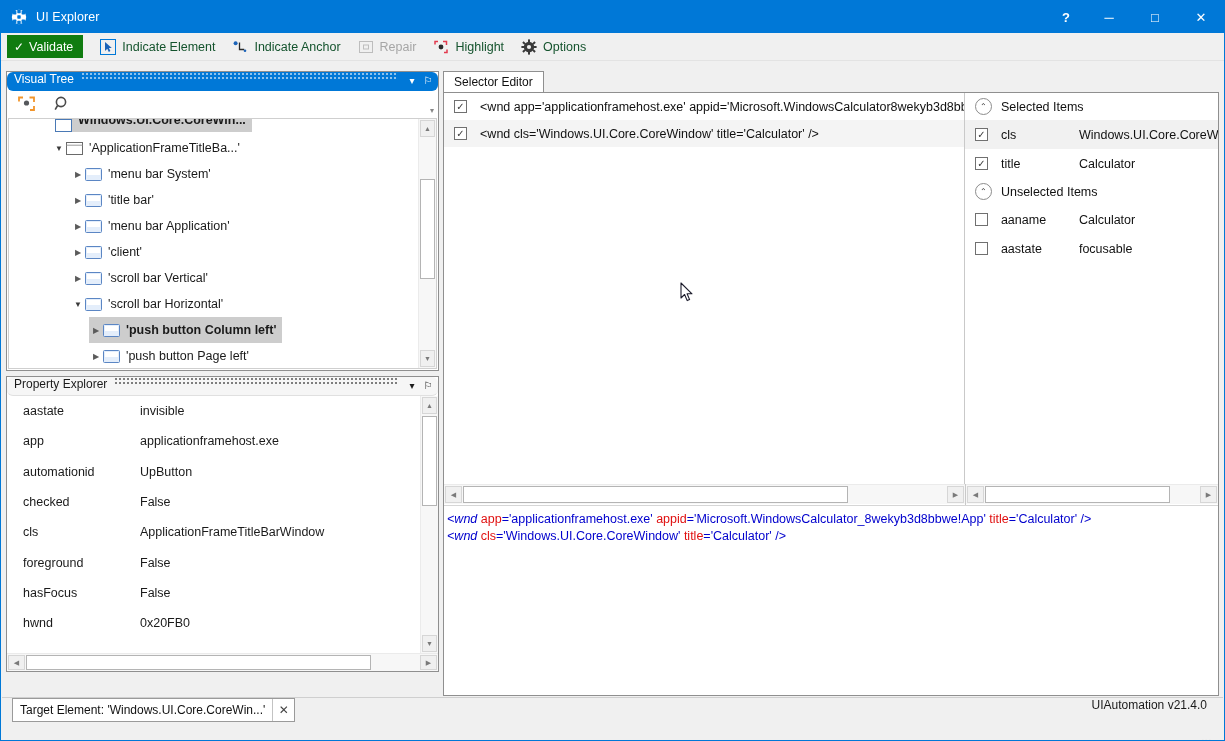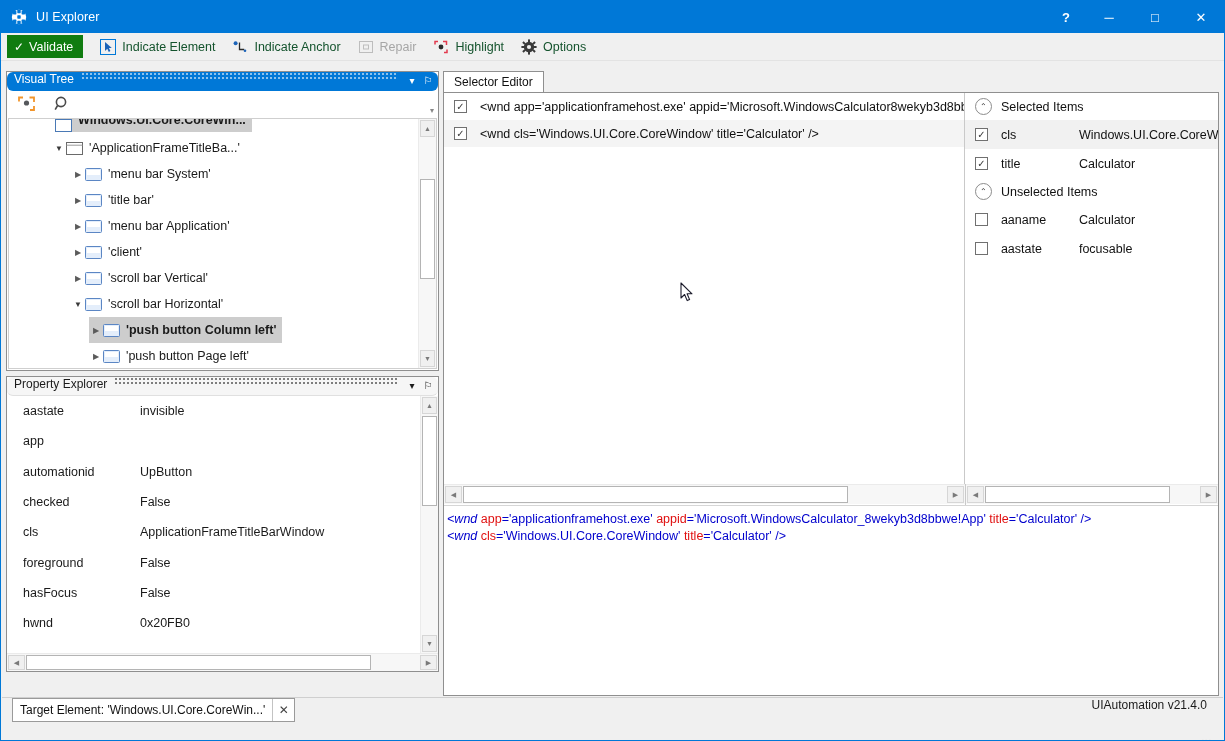--- a/index.html
+++ b/index.html
@@ -642,20 +642,21 @@
         </div>
 
         <div class="prop-body">
           <div class="prop-scroll-area">
             <div class="prop-row">
               <span class="pname">aastate</span>
               <span class="pval">invisible</span>
             </div>
             <div class="prop-row">
               <span class="pname">app</span>
+              <span class="pval">applicationframehost.exe</span>
             </div>
             <div class="prop-row">
               <span class="pname">automationid</span>
               <span class="pval">UpButton</span>
             </div>
             <div class="prop-row">
               <span class="pname">checked</span>
               <span class="pval">False</span>
             </div>
             <div class="prop-row">

